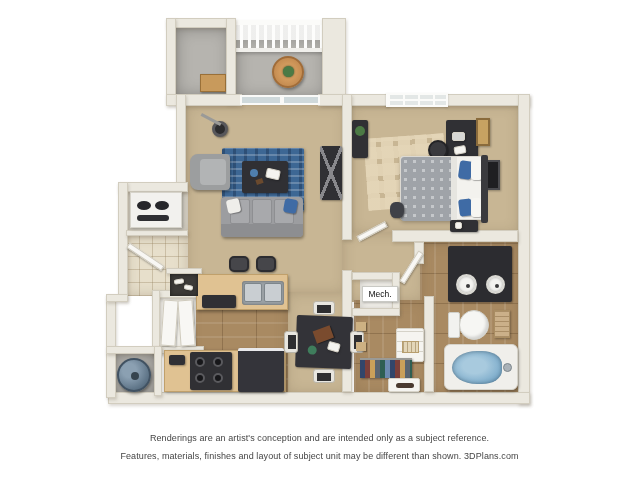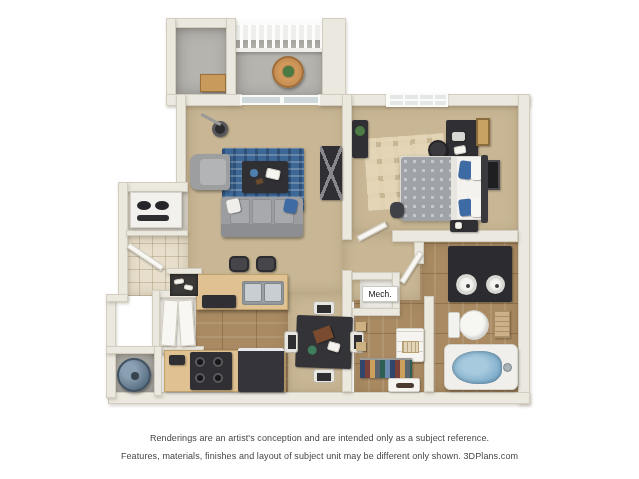--- a/index.html
+++ b/index.html
@@ -229,16 +229,16 @@
     <div style="left:11px;top:0;width:30px;height:30px;border-radius:50%;background:#f6f6f3;border:1px solid #cfcfc9;box-shadow:inset -2px -2px 3px rgba(0,0,0,.15);"></div>
   </div>
   <div style="left:494px;top:310px;width:16px;height:28px;background:#cbb089;background-image:repeating-linear-gradient(0deg,rgba(120,90,50,.4) 0 1px,transparent 1px 5px);border:1px solid #a98d62;box-shadow:1px 1px 2px rgba(0,0,0,.3);"></div>
   <div style="left:444px;top:344px;width:74px;height:46px;background:#f0efeb;border:1px solid #d6d3ca;border-radius:6px;box-shadow:1px 2px 3px rgba(0,0,0,.3);">
     <div style="left:7px;top:6px;width:50px;height:33px;border-radius:50% 40% 40% 50%;background:radial-gradient(ellipse at 45% 45%,#a8cade 0 30%,var(--tub) 75%,#5d8fb2 100%);box-shadow:inset 0 0 4px rgba(0,0,0,.35);"></div>
     <div style="left:58px;top:18px;width:9px;height:9px;border-radius:50%;background:#aab2b8;border:1px solid #7d868c;"></div>
   </div>
 
   <div class="disclaimer">
     <div style="position:static;">Renderings are an artist's conception and are intended only as a subject reference.</div>
-    <div style="position:static;">Features, materials, finishes and layout of subject unit may be different only shown. 3DPlans.com</div>
+    <div style="position:static;">Features, materials, finishes and layout of subject unit may be different than shown. 3DPlans.com</div>
   </div>
 
 </div>
 
 </body></html>

